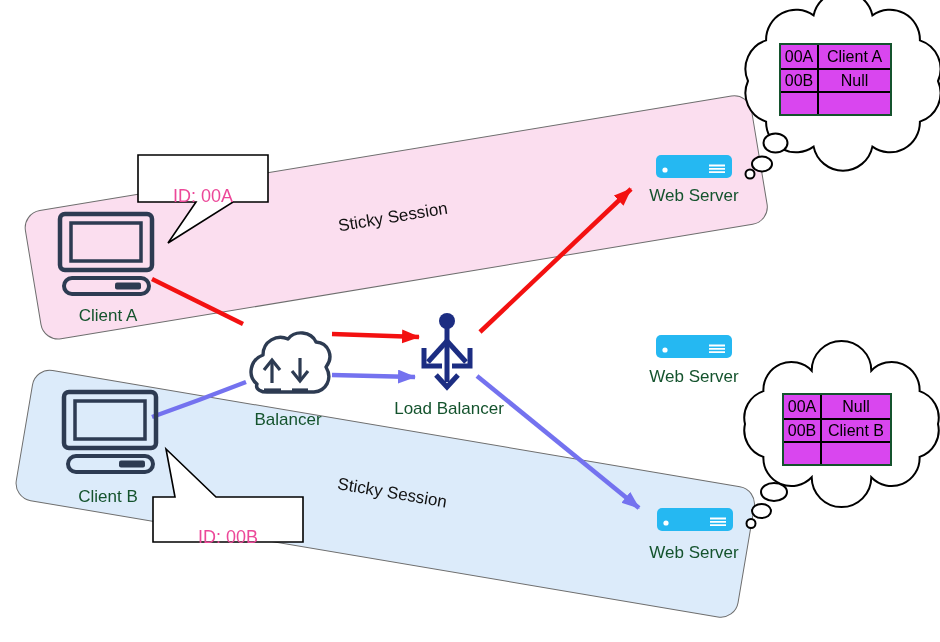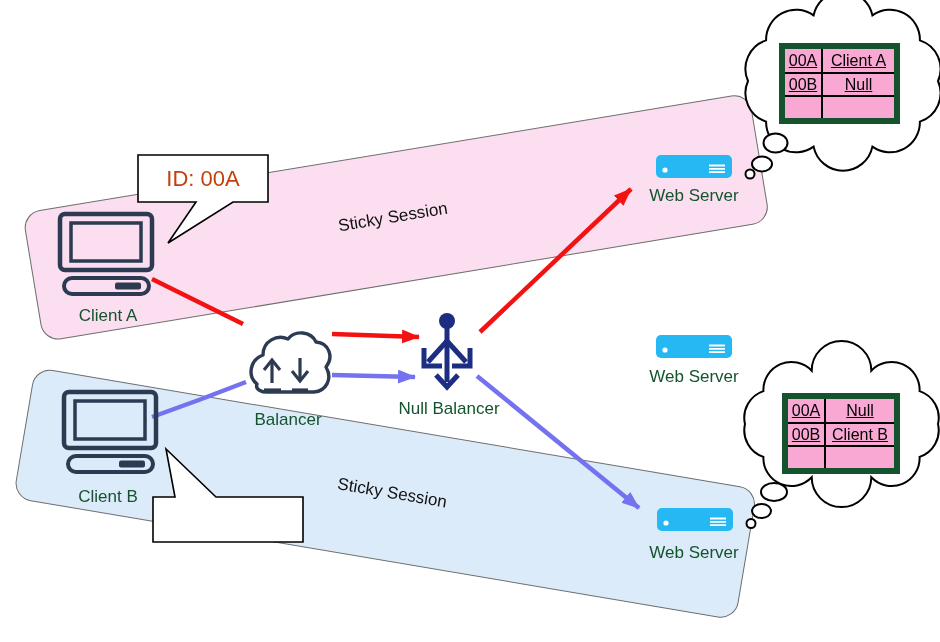--- a/index.html
+++ b/index.html
@@ -16,28 +16,27 @@
   .band .band-label{position:absolute;font-size:17px;color:#111;white-space:nowrap;}
   .band-a .band-label{left:309px;top:54px;}
   .band-b .band-label{left:317px;top:54px;}
   svg.overlay{position:absolute;left:0;top:0;width:940px;height:642px;}
   .label{
     position:absolute;font-size:17px;color:#14532d;white-space:nowrap;
     transform:translateX(-50%);
   }
   .bubble-text{
     position:absolute;display:flex;align-items:center;justify-content:center;
-    font-size:22px;color:#c2410c;
+    font-size:18px;color:#ec4899;margin-top:18px;
   }
   .bubble-a-text{left:138px;top:155px;width:130px;height:47px;}
   .bubble-b-text{left:153px;top:497px;width:150px;height:45px;}
   .stable{
-    position:absolute;display:grid;background:#f9a8d4;border:6px solid #14532d;
+    position:absolute;display:grid;background:#d946ef;border:2px solid #14532d;
     grid-auto-rows:23px;
-    text-decoration:underline;
   }
   .stable-a{left:779px;top:43px;grid-template-columns:36px 73px;}
   .stable-b{left:782px;top:393px;grid-template-columns:36px 70px;}
   .stable>div{
     display:flex;align-items:center;justify-content:center;
     font-size:16px;color:#000;border-left:2px solid #000;border-top:2px solid #000;
     white-space:nowrap;overflow:hidden;
   }
   .stable>div:nth-child(2n+1){border-left:none;}
   .stable>div:nth-child(-n+2){border-top:none;}
@@ -131,26 +130,27 @@
                A28,28 0 0 1 938,424 Z"></path>
       <ellipse cx="774" cy="492" rx="13" ry="9"></ellipse>
       <ellipse cx="761.5" cy="511" rx="9.5" ry="7"></ellipse>
       <circle cx="751" cy="523.5" r="4.5"></circle>
     </g>
   </svg>
 
   <div class="label" style="left:108px;top:306px;">Client A</div>
   <div class="label" style="left:108px;top:487px;">Client B</div>
   <div class="label" style="left:288px;top:410px;">Balancer</div>
-  <div class="label" style="left:449px;top:399px;">Null Balancer</div>
+  <div class="label" style="left:449px;top:399px;">Load Balancer</div>
   <div class="label" style="left:694px;top:186px;">Web Server</div>
   <div class="label" style="left:694px;top:367px;">Web Server</div>
   <div class="label" style="left:694px;top:543px;">Web Server</div>
 
   <div class="bubble-text bubble-a-text">ID: 00A</div>
+  <div class="bubble-text bubble-b-text">ID: 00B</div>
 
   <div class="stable stable-a">
     <div>00A</div>
     <div>Client A</div>
     <div>00B</div>
     <div>Null</div>
     <div></div>
     <div></div>
   </div>
   <div class="stable stable-b">

